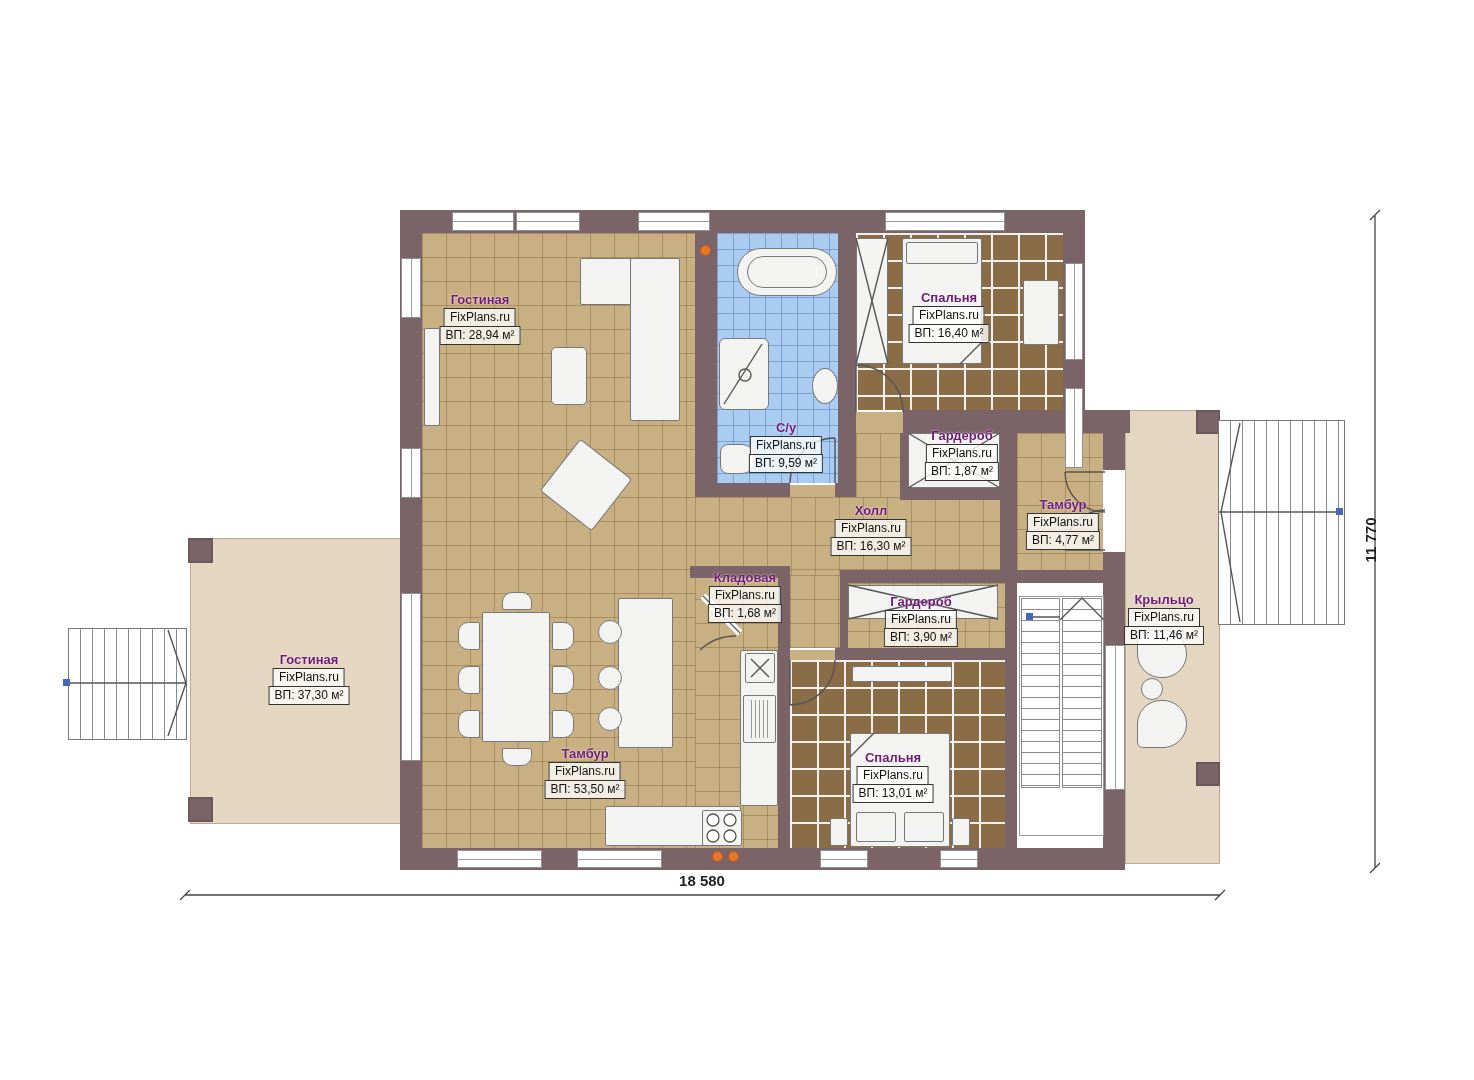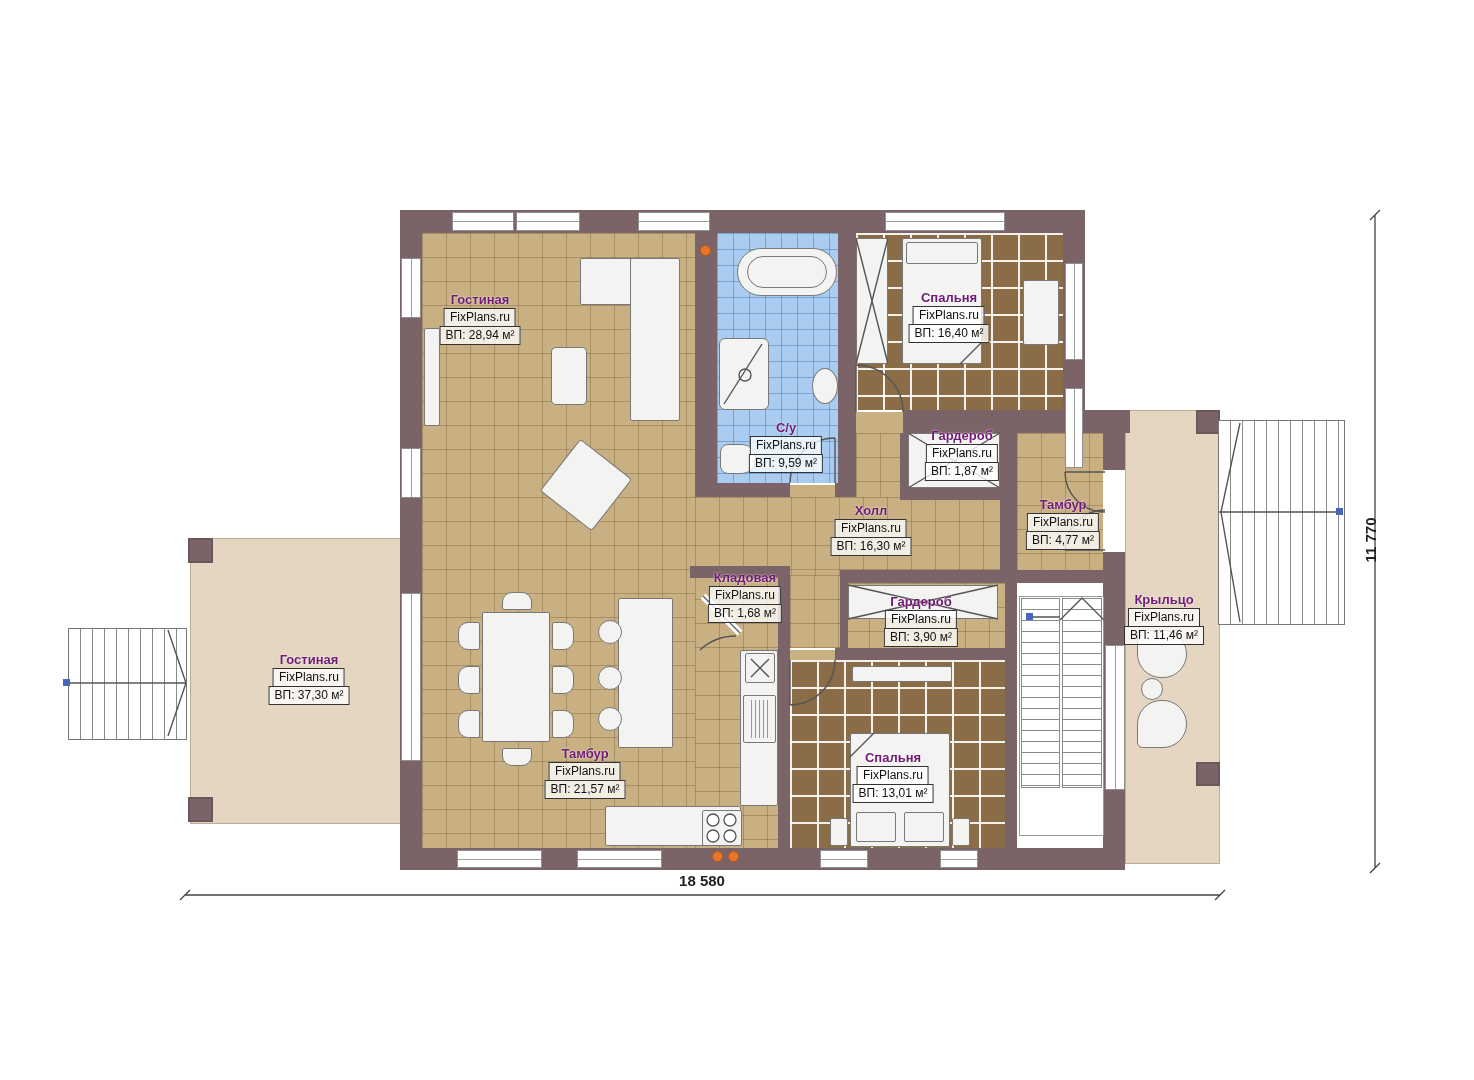--- a/index.html
+++ b/index.html
@@ -260,21 +260,21 @@
     <div class="rbox">ВП: 11,46 м²</div>
   </div>
   <div class="rlabel" style="left:309px;top:652px">
     <div class="rname">Гостиная</div>
     <div class="rbox">FixPlans.ru</div>
     <div class="rbox">ВП: 37,30 м²</div>
   </div>
   <div class="rlabel" style="left:585px;top:746px">
     <div class="rname">Тамбур</div>
     <div class="rbox">FixPlans.ru</div>
-    <div class="rbox">ВП: 21,57 м²</div>
+    <div class="rbox">ВП: 53,50 м²</div>
   </div>
   <div class="rlabel" style="left:893px;top:750px">
     <div class="rname">Спальня</div>
     <div class="rbox">FixPlans.ru</div>
     <div class="rbox">ВП: 13,01 м²</div>
   </div>
 
   <div class="dim" style="left:702px;top:872px;transform:translateX(-50%)">18 580</div>
   <div class="dim" style="left:1370px;top:540px;transform:translate(-50%,-50%) rotate(-90deg)">11 770</div>
 

